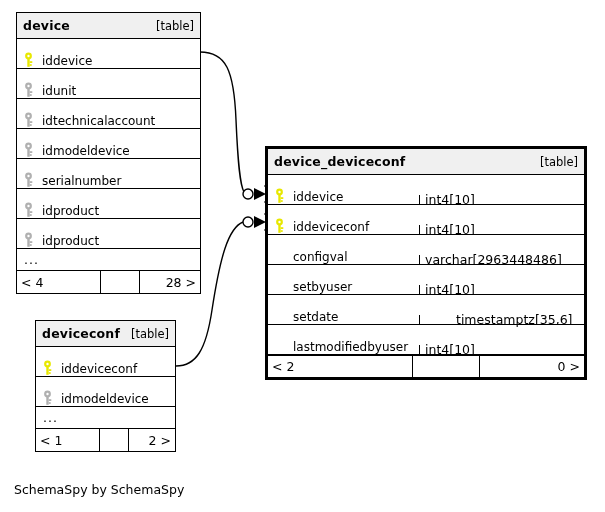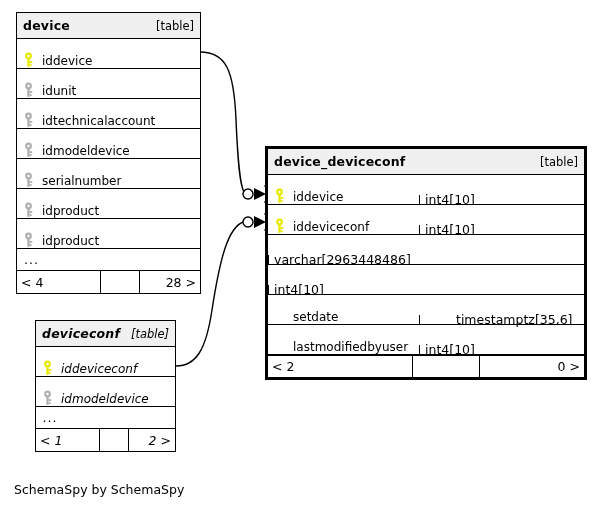--- a/index.html
+++ b/index.html
@@ -301,23 +301,31 @@
               <circle cx="4.5" cy="4" r="1.2" fill="#ffffff"></circle>
               <rect x="3.3" y="6.4" width="2.4" height="8.4" fill="#e8e800"></rect>
               <rect x="5.7" y="9.2" width="2.6" height="1.8" fill="#e8e800"></rect>
               <rect x="5.7" y="12.2" width="2.0" height="1.7" fill="#e8e800"></rect>
             </svg></span>
         <span>iddeviceconf</span>
       </div>
       <div class="cell-type" style="flex-basis:165px;">int4[10]</div>
     </div>
     <div class="tbl-row">
+      <div class="cell-name">
+        <span class="keyicon spacer"></span>
+        <span>configval</span>
+      </div>
       <div class="cell-type" style="flex-basis:165px;">varchar[2963448486]</div>
     </div>
     <div class="tbl-row">
+      <div class="cell-name">
+        <span class="keyicon spacer"></span>
+        <span>setbyuser</span>
+      </div>
       <div class="cell-type" style="flex-basis:165px;">int4[10]</div>
     </div>
     <div class="tbl-row">
       <div class="cell-name">
         <span class="keyicon spacer"></span>
         <span>setdate</span>
       </div>
       <div class="cell-type" style="flex-basis:165px;padding-left:36px;">timestamptz[35,6]</div>
     </div>
     <div class="tbl-row">
@@ -328,21 +336,21 @@
       <div class="cell-type" style="flex-basis:165px;">int4[10]</div>
     </div>
 
     <div class="footer-row" style="border-top:1px solid #000000;">
       <div class="footer-cell footer-left">&lt; 2</div>
       <div class="footer-cell footer-mid"></div>
       <div class="footer-cell footer-right">0 &gt;</div>
     </div>
   </div>
 
-  <div class="table-box" id="tbl-deviceconf" style="left:35px; top:320px; width:141px;font-style:italic;">
+  <div class="table-box" id="tbl-deviceconf" style="left:35px; top:320px; width:141px;">
     <div class="tbl-header">
       <span class="tbl-name">deviceconf</span>
       <span class="tbl-tag">[table]</span>
     </div>
 
     <div class="tbl-row">
       <div class="cell-name">
         <span class="keyicon"><svg viewBox="0 0 13 16" width="13" height="16" xmlns="http://www.w3.org/2000/svg">
               <circle cx="4.5" cy="4" r="3.4" fill="#e8e800"></circle>
               <circle cx="4.5" cy="4" r="1.2" fill="#ffffff"></circle>

